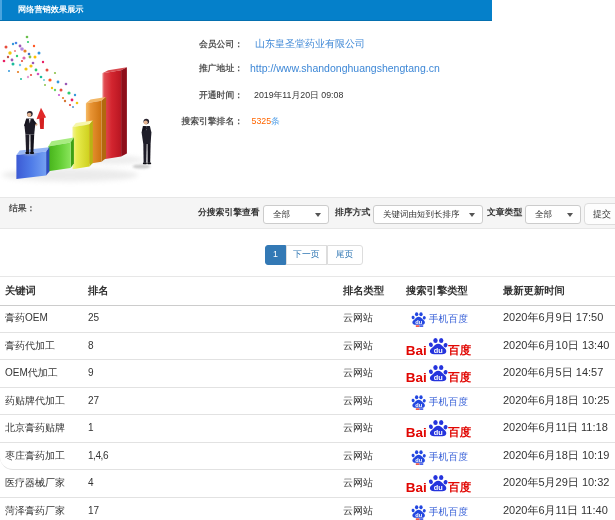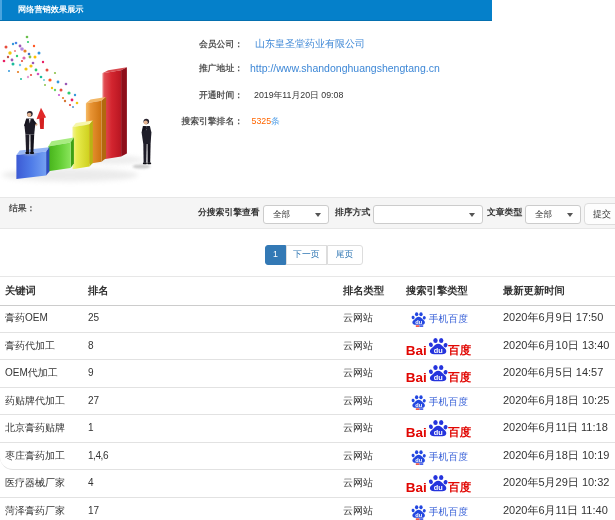--- a/index.html
+++ b/index.html
@@ -206,20 +206,21 @@
 
 <div class="filterbar">
  <div class="rlabel">结果：</div>
  <div class="flabel" style="left:198px;">分搜索引擎查看</div>
  <div class="sel" style="left:263px;width:64px;">
       <span>全部</span>
       <i></i>
     </div>
  <div class="flabel" style="left:335px;">排序方式</div>
  <div class="sel" style="left:373px;width:108px;">
+      <span>关键词由短到长排序</span>
       <i></i>
     </div>
  <div class="flabel" style="left:487px;">文章类型</div>
  <div class="sel" style="left:525px;width:54px;">
       <span>全部</span>
       <i></i>
     </div>
  <div class="btn">提交</div>
 </div>
 

